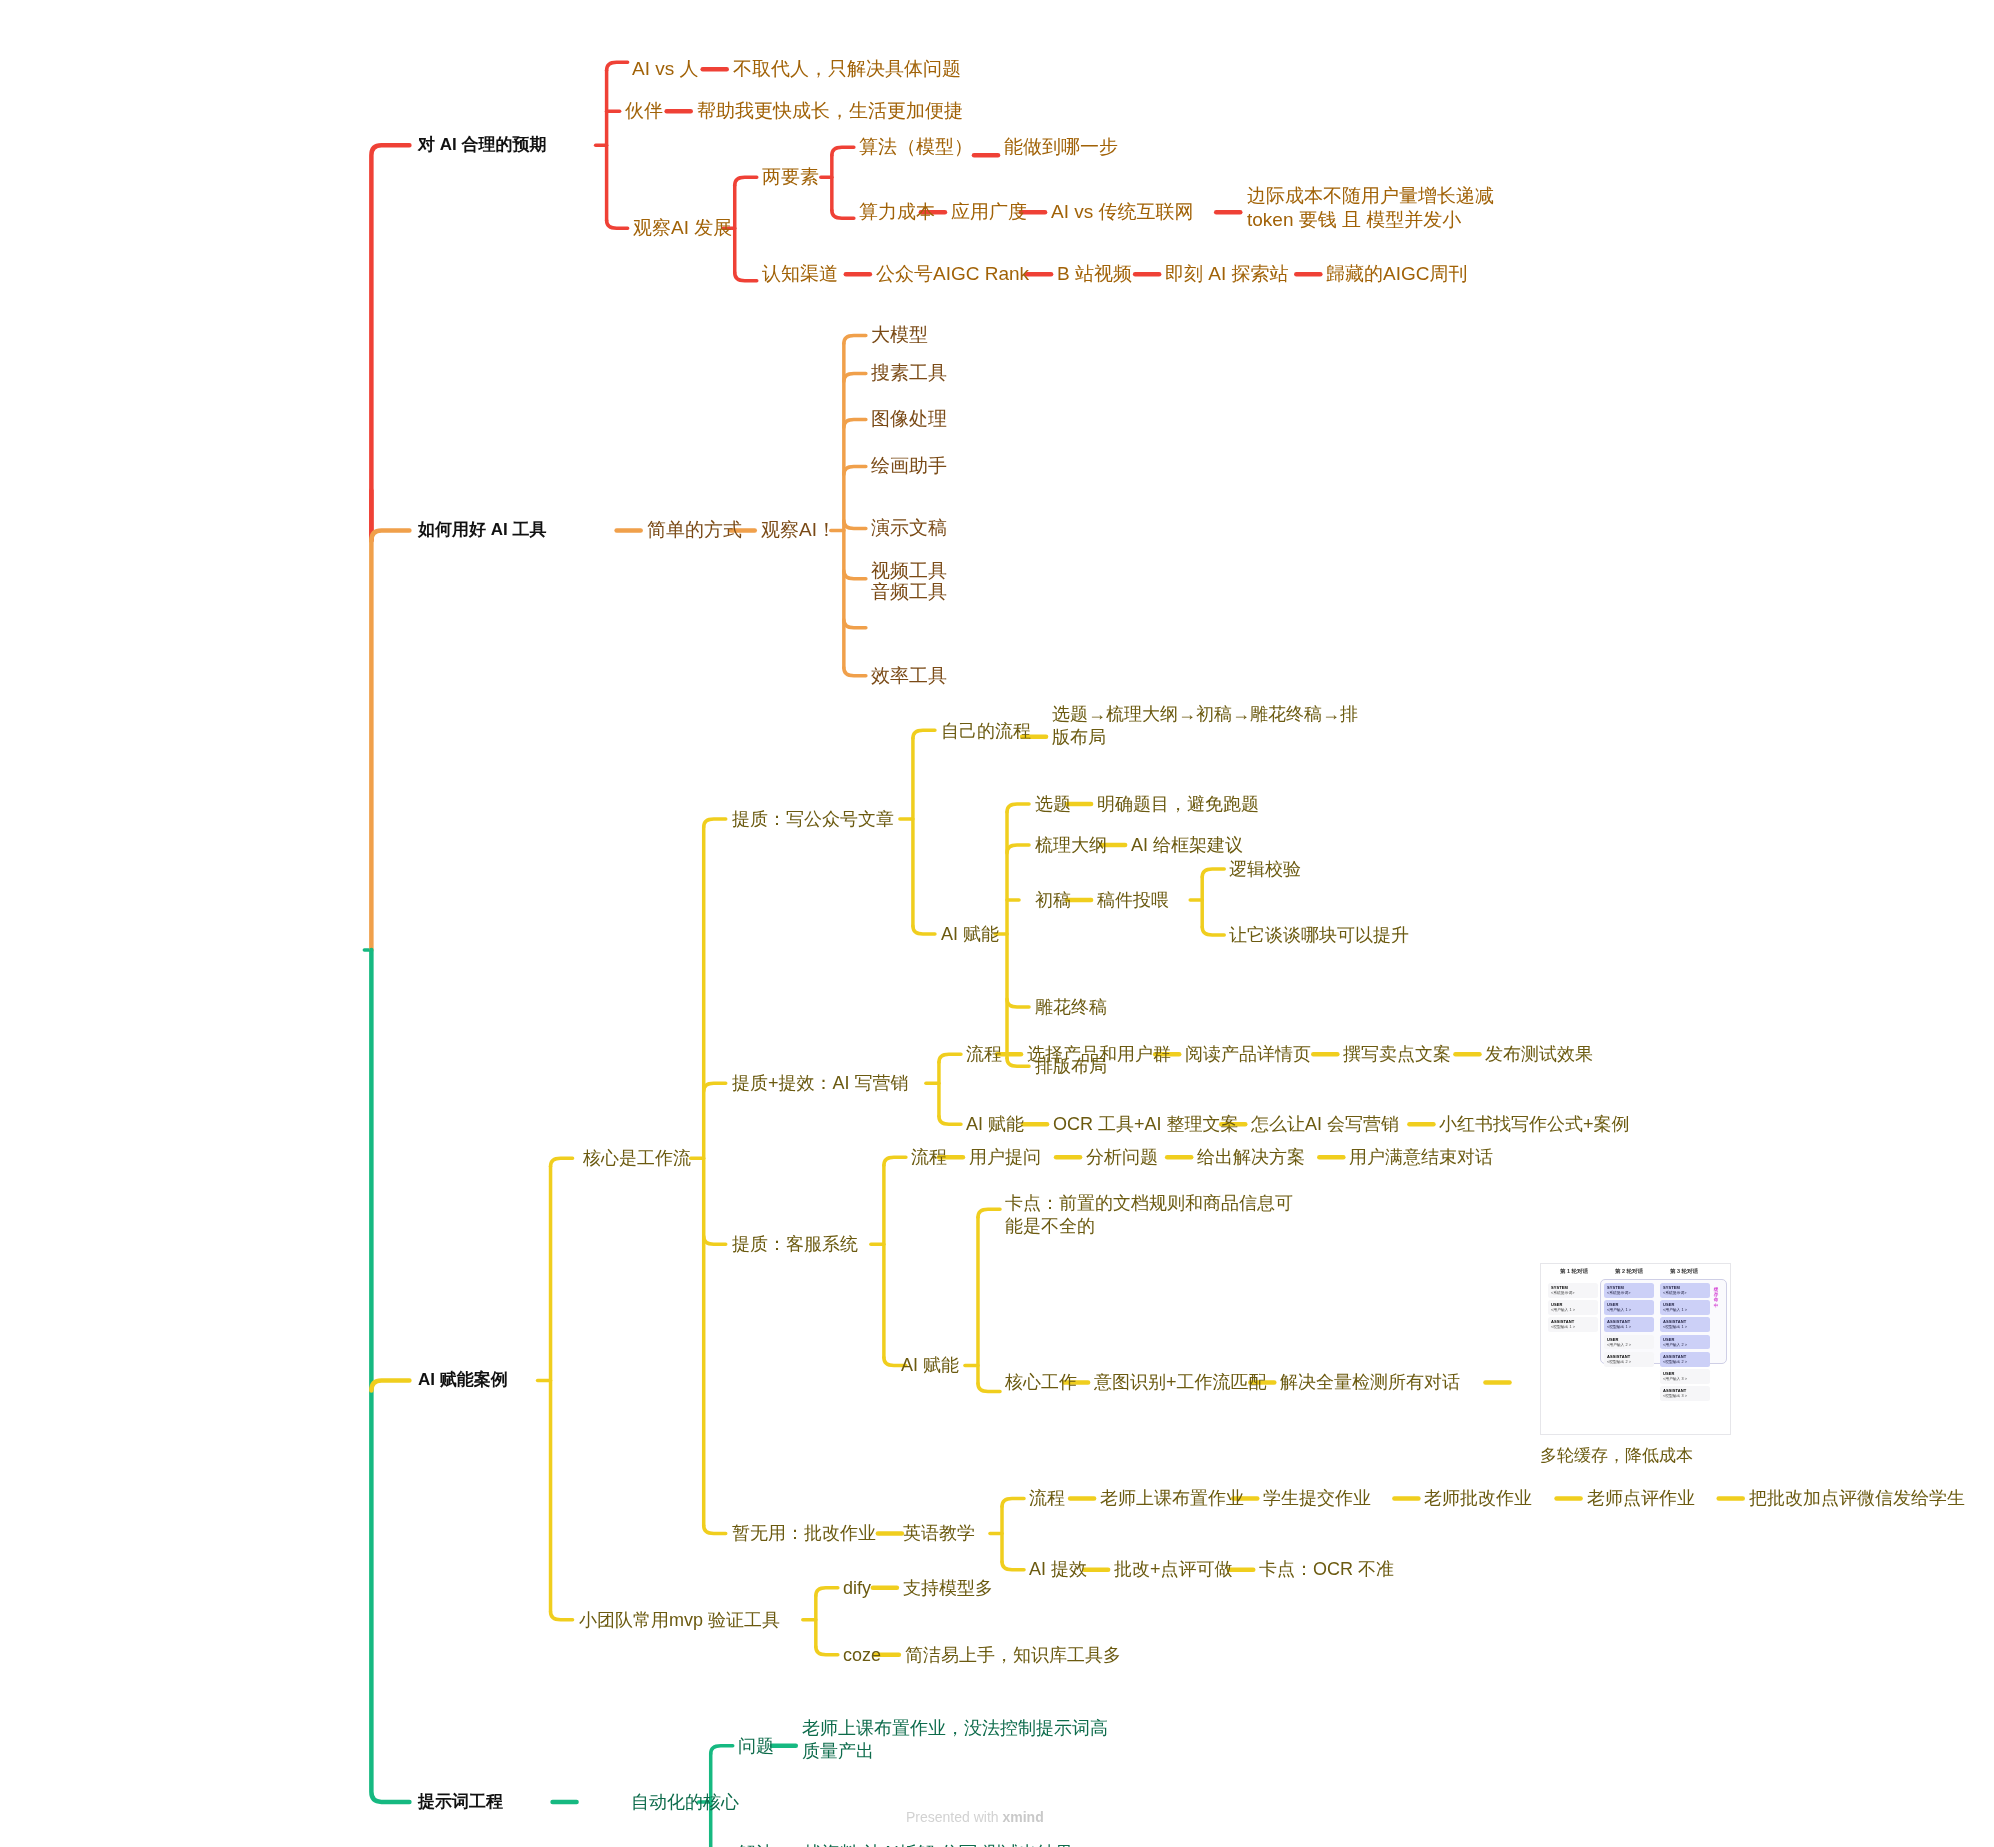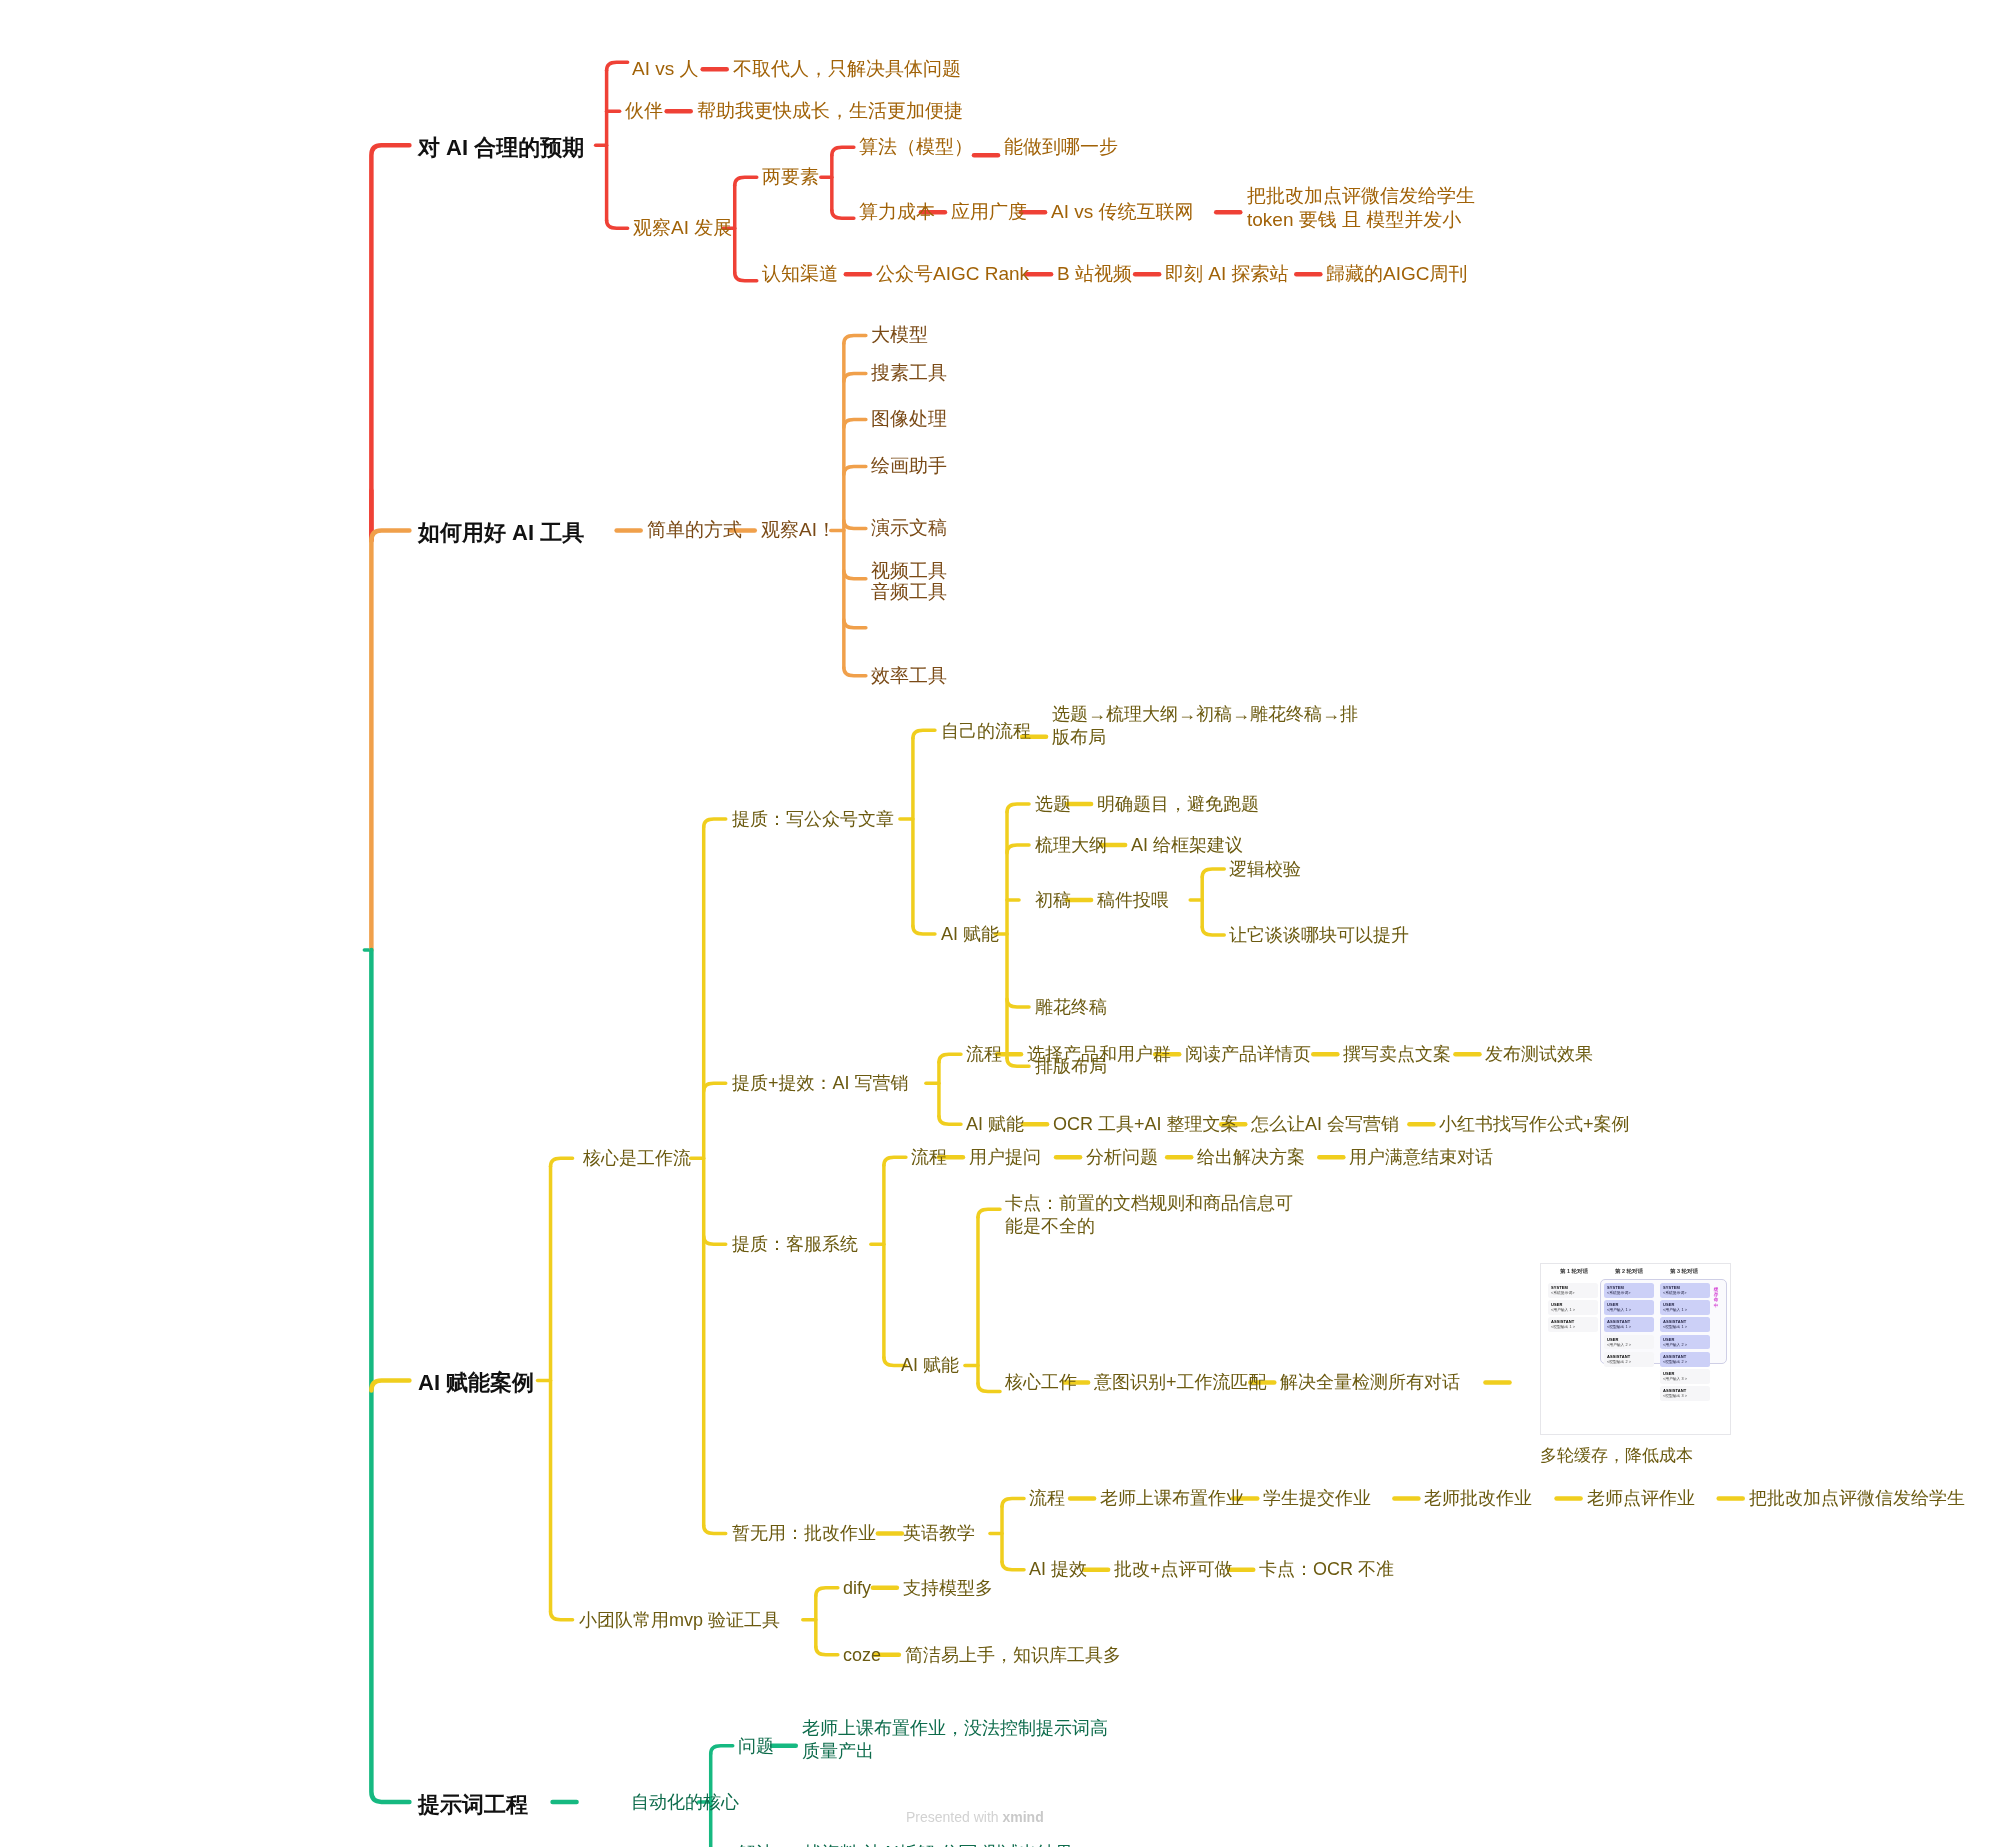--- a/index.html
+++ b/index.html
@@ -8,21 +8,21 @@
     width:1995px;height:1848px;position:relative;overflow:hidden;
   }
   #canvas{position:absolute;left:0;top:0;width:1995px;height:1848px;}
   svg.links{position:absolute;left:0;top:0;width:1995px;height:1848px;pointer-events:none;}
   .node{position:absolute;white-space:nowrap;line-height:1.28;}
   .root{
     background:#0B0E37;color:#fff;border-radius:14px;
     padding:13px 23px;font-size:31px;font-weight:bold;
     letter-spacing:0.5px;box-shadow:0 1px 3px rgba(0,0,0,.15);
   }
-  .lvl1{font-size:22px;font-weight:bold;color:#111;}
+  .lvl1{font-size:17px;font-weight:bold;color:#111;}
   .red   {color:#a16207;}
   .orange{color:#7A4A16;}
   .yellow{color:#6B5A10;}
   .green {color:#0D6B4B;}
   .t38{font-size:19px;}
   .t36{font-size:18px;}
   .wrapnode{white-space:normal;}
   .thumb{
     position:absolute;background:#fff;border:0.5px solid #e6e6ea;
     overflow:hidden;
@@ -137,21 +137,21 @@
 <div class="node red t38" style="left:859px;top:200px;">
   <span>算力成本</span>
 </div>
 <div class="node red t38" style="left:951px;top:200px;">
   <span>应用广度</span>
 </div>
 <div class="node red t38" style="left:1051px;top:200px;">
   <span>AI vs 传统互联网</span>
 </div>
 <div class="node red t38 wrapnode" style="left:1247px;top:184px;width:250px;">
-  <span>把批改加点评微信发给学生 token 要钱 且 模型并发小</span>
+  <span>边际成本不随用户量增长递减 token 要钱 且 模型并发小</span>
 </div>
 
 <div class="node red t38" style="left:762px;top:262px;">
   <span>认知渠道</span>
 </div>
 <div class="node red t38" style="left:876px;top:262px;">
   <span>公众号AIGC Rank</span>
 </div>
 <div class="node red t38" style="left:1057px;top:262px;">
   <span>B 站视频</span>

